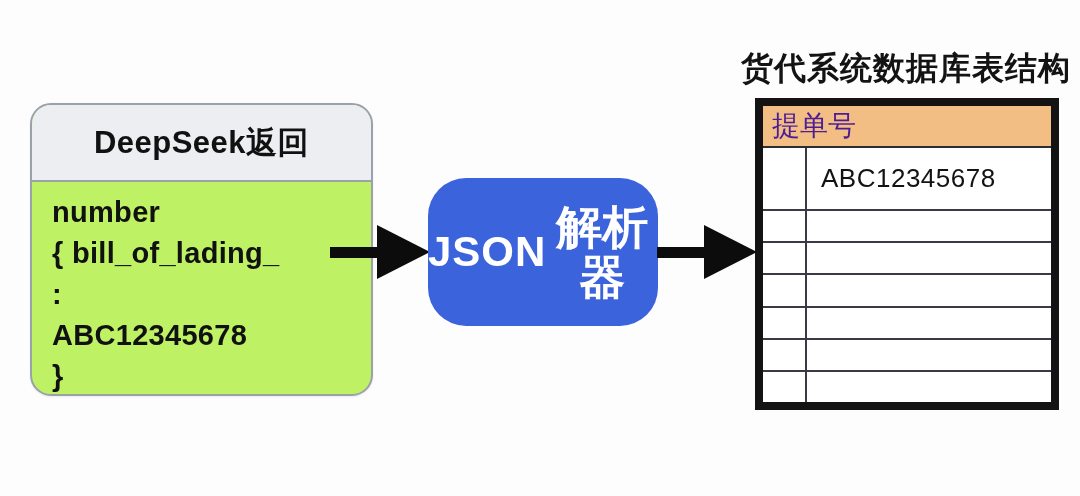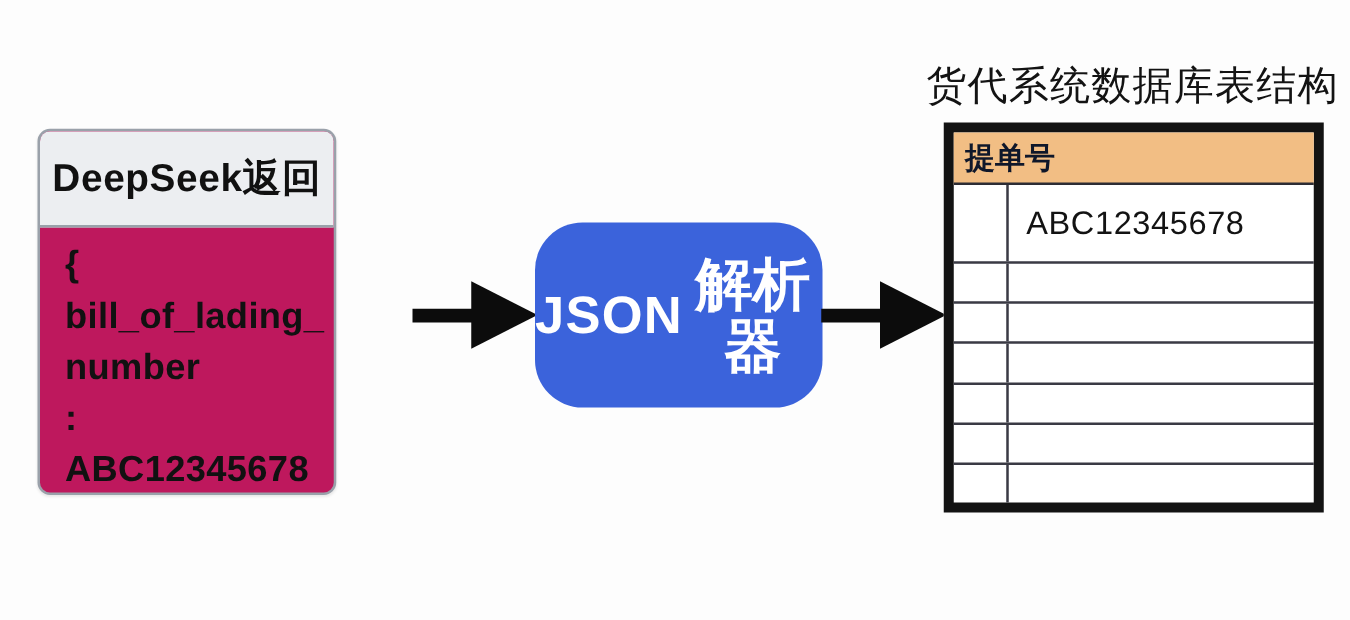--- a/index.html
+++ b/index.html
@@ -13,25 +13,25 @@
   .canvas {
     position: absolute;
     left: 0; top: 0;
     width: 1080px; height: 496px;
   }
 
   
   .source-box {
     position: absolute;
     left: 30px; top: 103px;
-    width: 239px; height: 293px;
+    width: 343px; height: 293px;
     border: 2px solid #9aa1aa;
-    border-radius: 10px;
+    border-radius: 21px;
     overflow: hidden;
-    background: #be185d;
+    background: #bef264;
     box-shadow: 0 1px 2px rgba(0,0,0,0.08);
   }
   .source-box .box-header {
     height: 77px;
     background: #eceef1;
     border-bottom: 2px solid #9aa1aa;
     display: flex;
     align-items: center;
     justify-content: center;
     font-size: 31px;
@@ -85,21 +85,21 @@
   .parser-box .parser-line1 { font-size: 42px; line-height: 48px; letter-spacing: 1px; }
   .parser-box .parser-line2 { font-size: 46px; line-height: 50px; }
 
   
   .table-title {
     position: absolute;
     left: 740px; top: 47px;
     width: 332px;
     text-align: center;
     font-size: 32px;
-    font-weight: normal;
+    font-weight: bold;
     color: #131313;
     letter-spacing: 1px;
     white-space: nowrap;
   }
   .db-table {
     position: absolute;
     left: 755px; top: 98px;
     width: 304px; height: 312px;
     border: 8px solid #131313;
     background: #ffffff;
@@ -107,23 +107,23 @@
     flex-direction: column;
   }
   .db-table .header-row {
     height: 42px;
     flex: 0 0 42px;
     background: #f2be84;
     border-bottom: 2px solid #2c2c34;
     display: flex;
     align-items: center;
     padding-left: 9px;
-    font-size: 24px;
-    font-weight: bold;
-    color: #0f172a;
+    font-size: 28px;
+    font-weight: normal;
+    color: #4c1d95;
   }
   .db-table .t-row {
     flex: 1 1 auto;
     display: flex;
     border-bottom: 2px solid #3a3a44;
   }
   .db-table .t-row:last-child { border-bottom: none; }
   .db-table .t-cell-index {
     flex: 0 0 44px;
     border-right: 2px solid #3a3a44;
@@ -140,22 +140,22 @@
   }
 </style>
 </head>
 <body>
 
 <div class="canvas">
 
   <div class="source-box">
     <div class="box-header">DeepSeek返回</div>
     <div class="box-body">
+      <div>number</div>
       <div>{ bill_of_lading_</div>
-      <div>number</div>
       <div>:</div>
       <div>ABC12345678</div>
       <div>}</div>
     </div>
   </div>
 
   <div class="arrow" id="arrow-1">
     <div class="shaft"></div>
     <div class="head"></div>
   </div>

